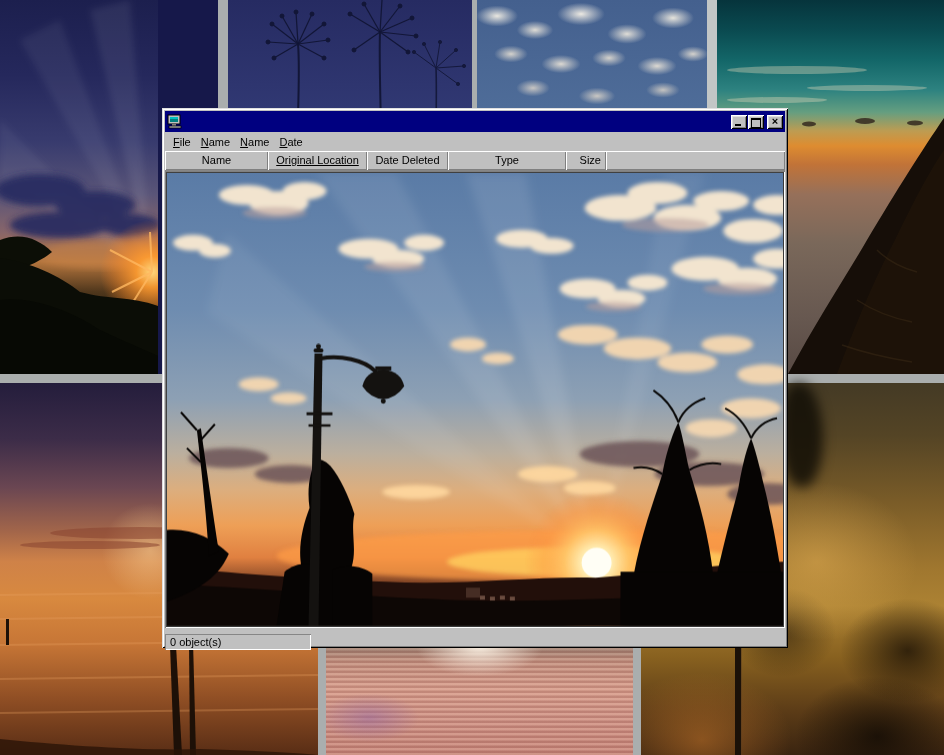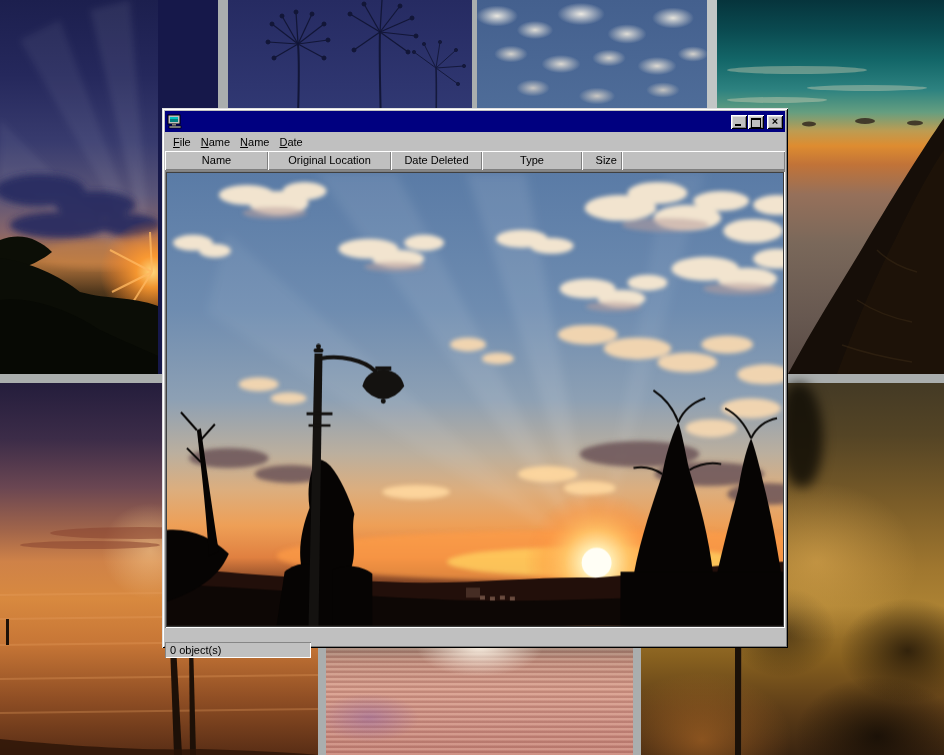--- a/index.html
+++ b/index.html
@@ -71,21 +71,21 @@
   .menu-item{display:inline-block;font-size:11px;color:#000;padding:2px 5px;}
   .menu-item::first-letter{text-decoration:underline;}
   #colheads{height:19px;display:flex;flex:0 0 auto;border-bottom:1px solid #868686;}
   .colcell{box-sizing:border-box;height:19px;background:#c0c0c0;font-size:11px;color:#000;
     padding:3px 5px 0 5px;white-space:nowrap;overflow:hidden;
     box-shadow: inset 1px 1px 0 #fff, inset -1px -1px 0 #808080; text-align: center;}
   #content{flex:1 1 auto;position:relative;
     box-shadow: inset 1px 1px 0 #808080, inset -1px -1px 0 #fff, inset 2px 2px 0 #404040;
     padding:2px;box-sizing:border-box;background:#3a3a3a;}
   #content svg{display:block;width:100%;height:100%;}
-  #statusbar{height:20px;flex:0 0 auto;display:flex;align-items:flex-end;gap:3px;padding-top:10px;}
+  #statusbar{height:20px;flex:0 0 auto;display:flex;align-items:flex-end;gap:3px;padding-top:2px;}
   .spanel{height:16px;background:#c0c0c0;font-size:11px;color:#000;padding:2px 0 0 5px;
     box-sizing:border-box;box-shadow: inset 1px 1px 0 #868686, inset -1px -1px 0 #fff;}
   #spanel-1{width:146px;flex:0 0 auto;}
   #spanel-2{flex:1 1 auto;position:relative;}
   #grip{position:absolute;right:1px;bottom:1px;width:13px;height:13px;
     background:repeating-linear-gradient(135deg, transparent 0 2px, #fff 2px 3px, #808080 3px 5px);}
 </style>
 </head>
 <body>
 
@@ -336,23 +336,23 @@
 
     <div id="menubar">
       <span class="menu-item">File</span>
       <span class="menu-item">Name</span>
       <span class="menu-item">Name</span>
       <span class="menu-item">Date</span>
     </div>
 
     <div id="colheads">
       <div class="colcell" style="width:103px;">Name</div>
-      <div class="colcell" style="width:123px;">Original Location</div>
-      <div class="colcell" style="width:91px;">Date Deleted</div>
-      <div class="colcell" style="width:100px;">Type</div>
+      <div class="colcell" style="width:99px;text-decoration:underline;">Original Location</div>
+      <div class="colcell" style="width:81px;">Date Deleted</div>
+      <div class="colcell" style="width:118px;">Type</div>
       <div class="colcell" style="width:40px;text-align:right;">Size</div>
       <div class="colcell" style="flex:1;"></div>
     </div>
 
     <div id="content">
       <svg viewBox="0 0 618 454" preserveAspectRatio="none">
         <defs>
           <linearGradient id="sky" x1="0" y1="0" x2="0" y2="1">
             <stop offset="0" stop-color="#5a7ba6"></stop>
               <stop offset=".3" stop-color="#6e8cb0"></stop>

